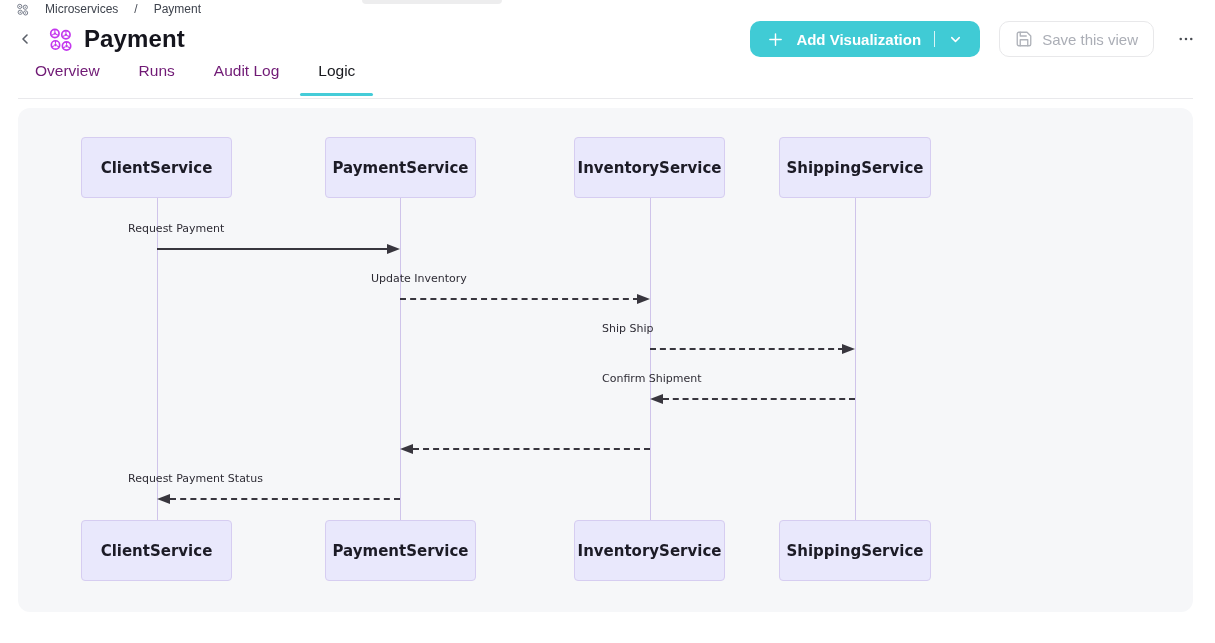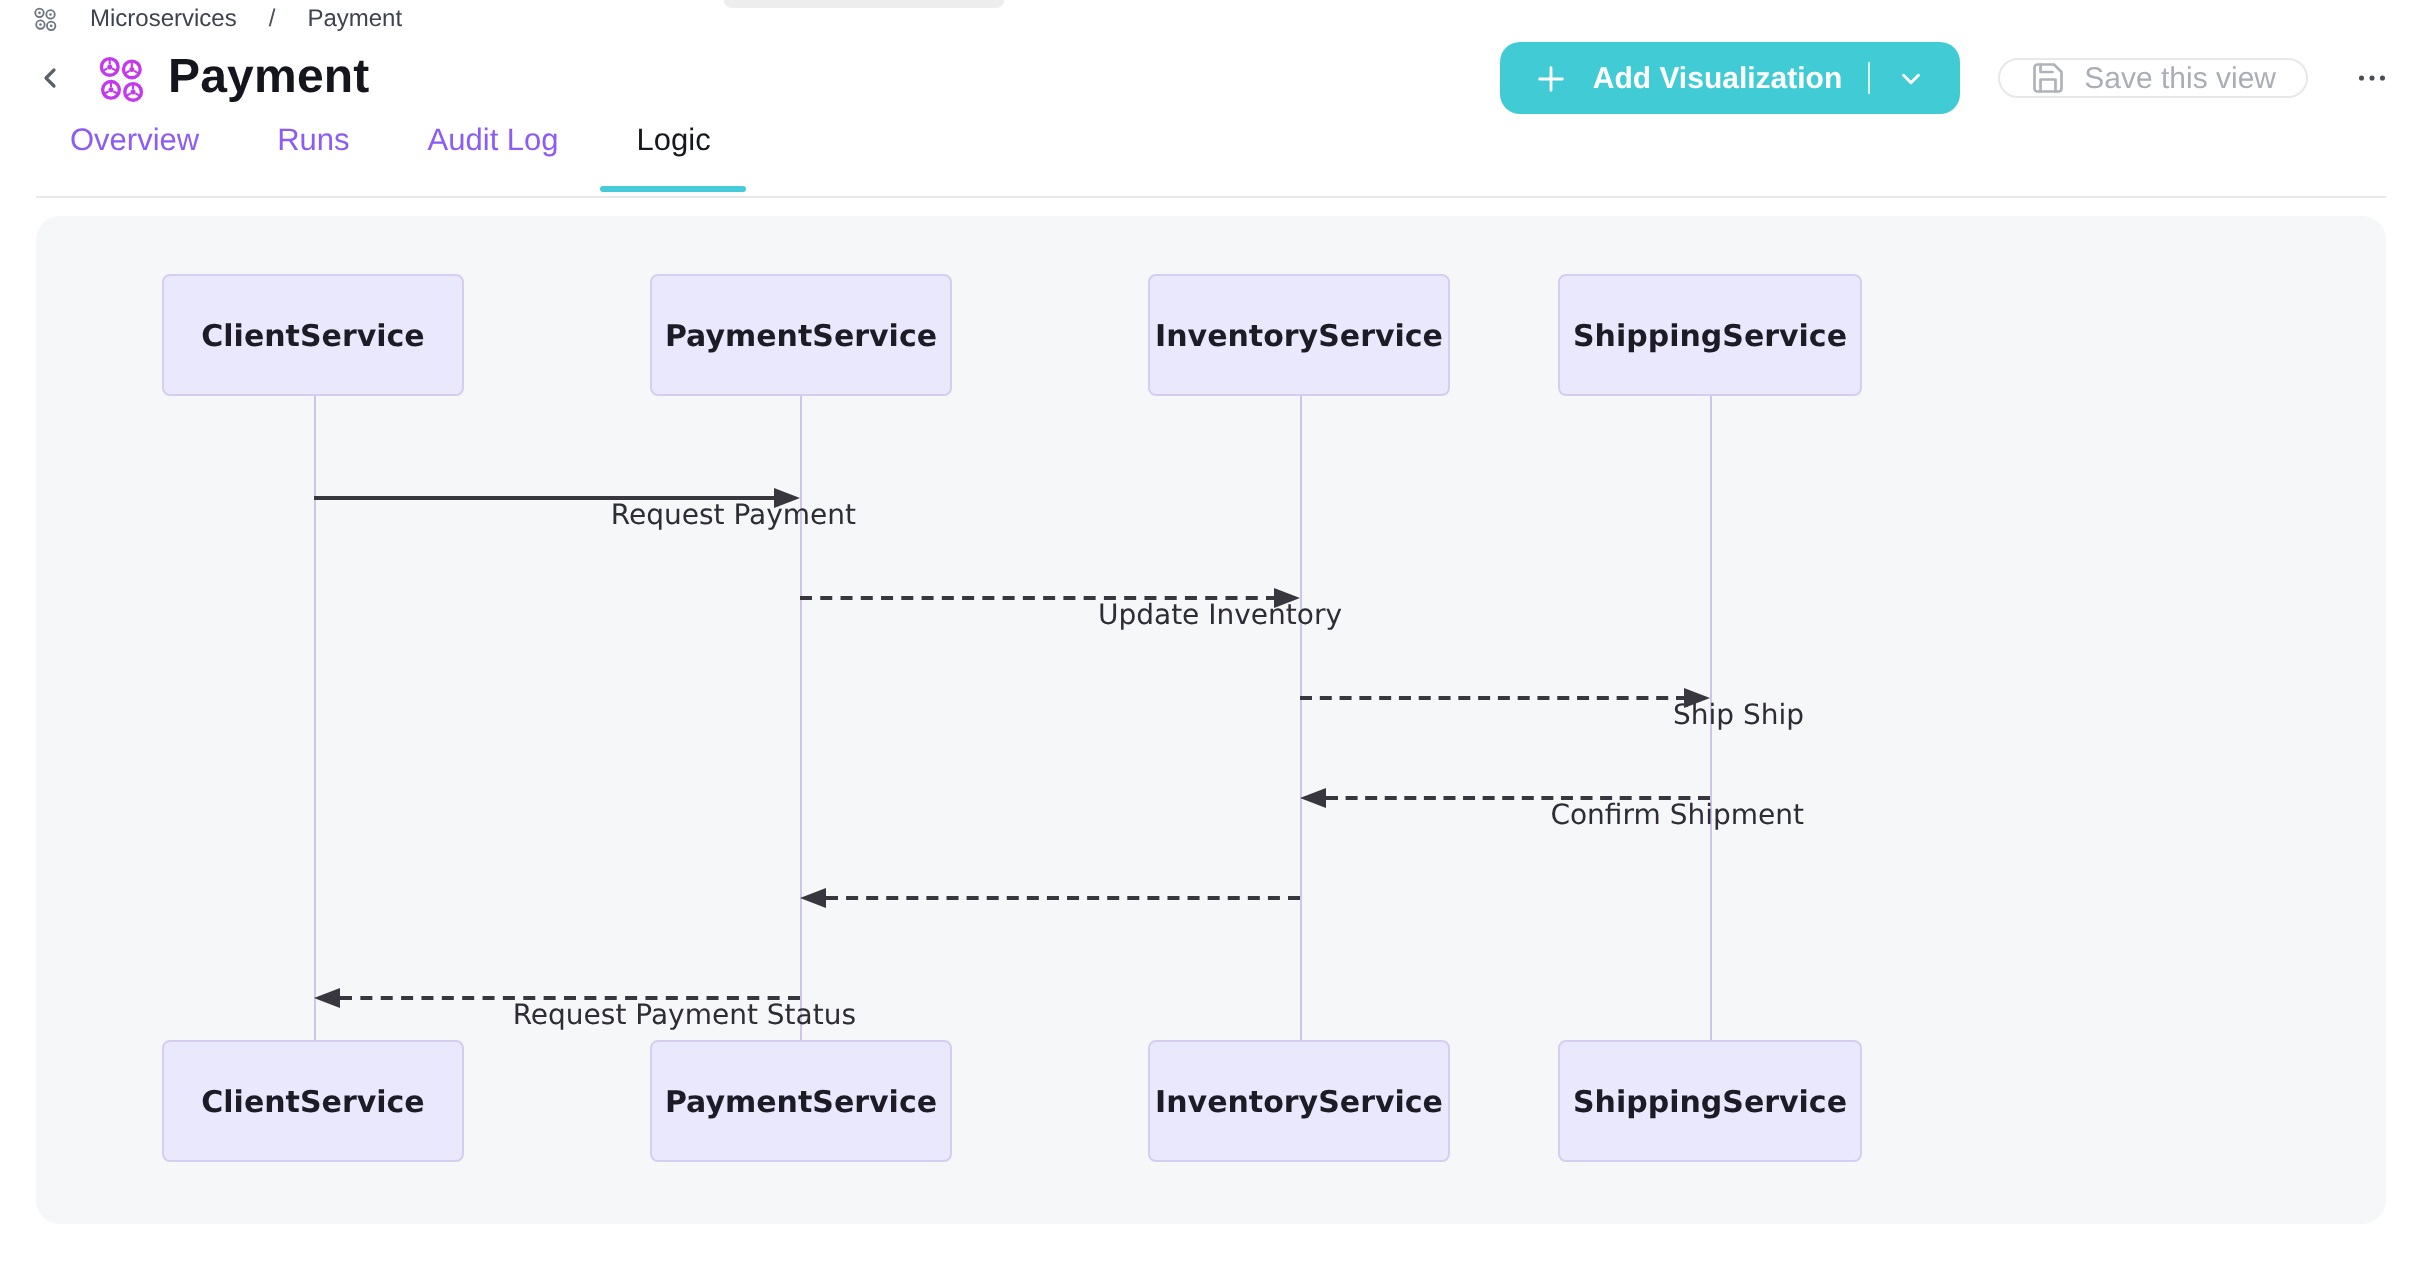--- a/index.html
+++ b/index.html
@@ -24,42 +24,42 @@
     display:flex; align-items:center; }
   .back-btn { width:22px; height:22px; display:flex; align-items:center; justify-content:center; }
   .title-cluster-icon { margin-left:12px; display:flex; align-items:center; }
   .page-title { margin-left:11px; font-size:24px; font-weight:700; color:#15151d; letter-spacing:.1px; }
 
   .actions { margin-left:auto; display:flex; align-items:center; gap:19px; }
   .btn-add-viz { height:36px; border:none; border-radius:10px; background:#40CBD5;
     color:#ffffff; display:flex; align-items:center; gap:12px; padding:0 17px;
     font-size:15px; font-weight:600; font-family:inherit; cursor:pointer; }
   .btn-add-viz .vdiv { width:1px; height:16px; background:rgba(255,255,255,.8); margin:0 1px; }
-  .btn-save { height:20px; border:1px solid #e8e8ea; border-radius:10px; background:#ffffff;
+  .btn-save { height:36px; border:1px solid #e8e8ea; border-radius:10px; background:#ffffff;
     color:#abaeb6; display:flex; align-items:center; gap:9px; padding:0 15px;
     font-size:15px; font-family:inherit; cursor:pointer; }
   .btn-more { border:none; background:transparent; padding:4px 4px; cursor:pointer;
     display:flex; align-items:center; }
 
   
   .tabs { position:absolute; left:35px; top:62px; display:flex; gap:39px; }
-  .tab { font-size:15.5px; color:#8b5cf6; padding-bottom:15px; position:relative; cursor:pointer; }
+  .tab { font-size:15.5px; color:#701a75; padding-bottom:15px; position:relative; cursor:pointer; }
   .tab.active { color:#17181d; font-weight:500; }
   .tab.active::after { content:""; position:absolute; left:-18px; right:-18px; bottom:-1px;
     height:3px; background:#45CCD8; border-radius:2px; }
   .tabs-divider { position:absolute; left:18px; width:1175px; top:98px; height:1px; background:#e9e9ec; }
 
   
   .diagram { position:absolute; left:18px; top:108px; width:1175px; height:504px;
     background:#f6f7f9; border-radius:12px; font-family:"DejaVu Sans", sans-serif; }
   .actor { position:absolute; width:151px; height:61px; background:#e9e8fc;
     border:1px solid #d6cdf1; border-radius:4px; display:flex; align-items:center;
     justify-content:center; font-size:15px; font-weight:600; color:#1c1b26; }
   .lifeline { position:absolute; top:90px; height:322px; width:1px; background:#cfc4ea; }
-  .msg-label { position:absolute; width:300px; text-align:right; font-size:14px; color:#2e2c35;margin-top:28px; }
+  .msg-label { position:absolute; width:300px; text-align:left; font-size:11px; color:#2e2c35; }
   .msg-line { position:absolute; height:0; }
   .msg-line.solid  { border-top:2px solid #38363e; }
   .msg-line.dashed { border-top:2px dashed #38363e; }
   .arrow-right { position:absolute; width:0; height:0;
     border-top:5px solid transparent; border-bottom:5px solid transparent;
     border-left:13px solid #38363e; }
   .arrow-left { position:absolute; width:0; height:0;
     border-top:5px solid transparent; border-bottom:5px solid transparent;
     border-right:13px solid #38363e; }
 

